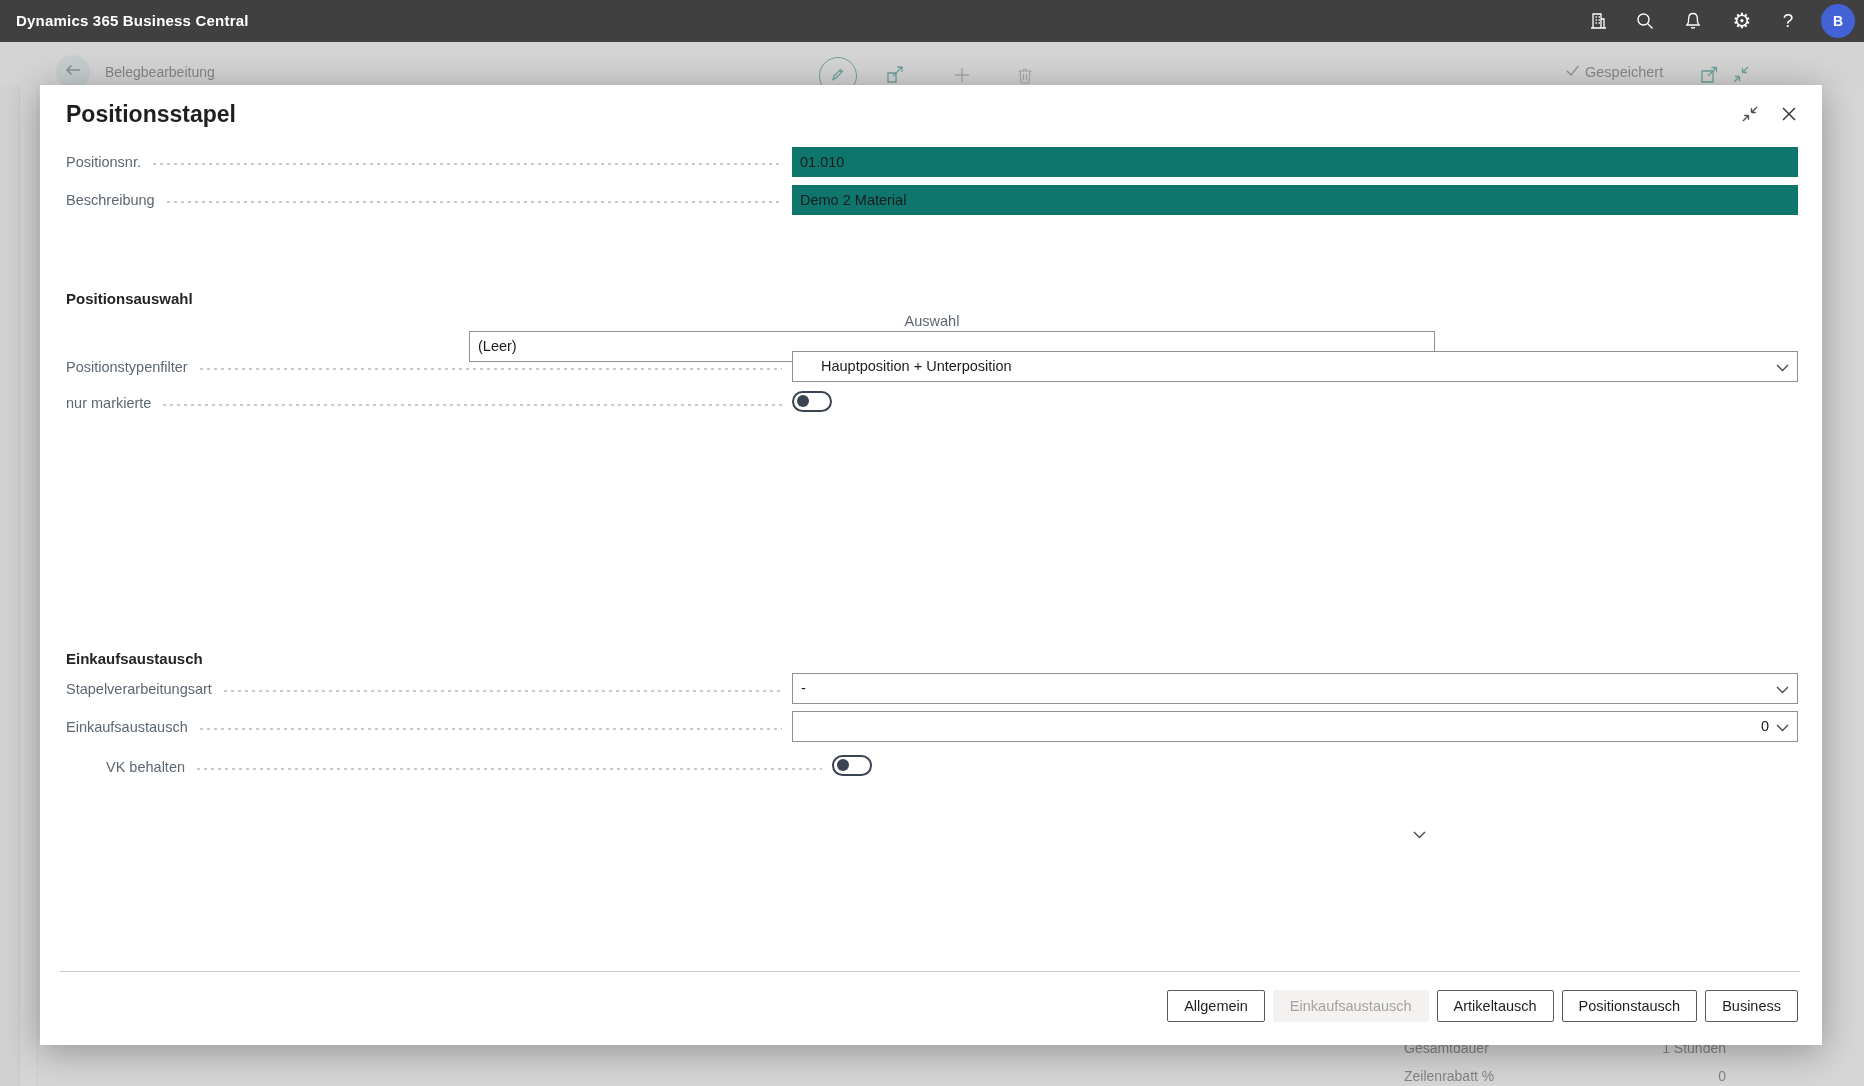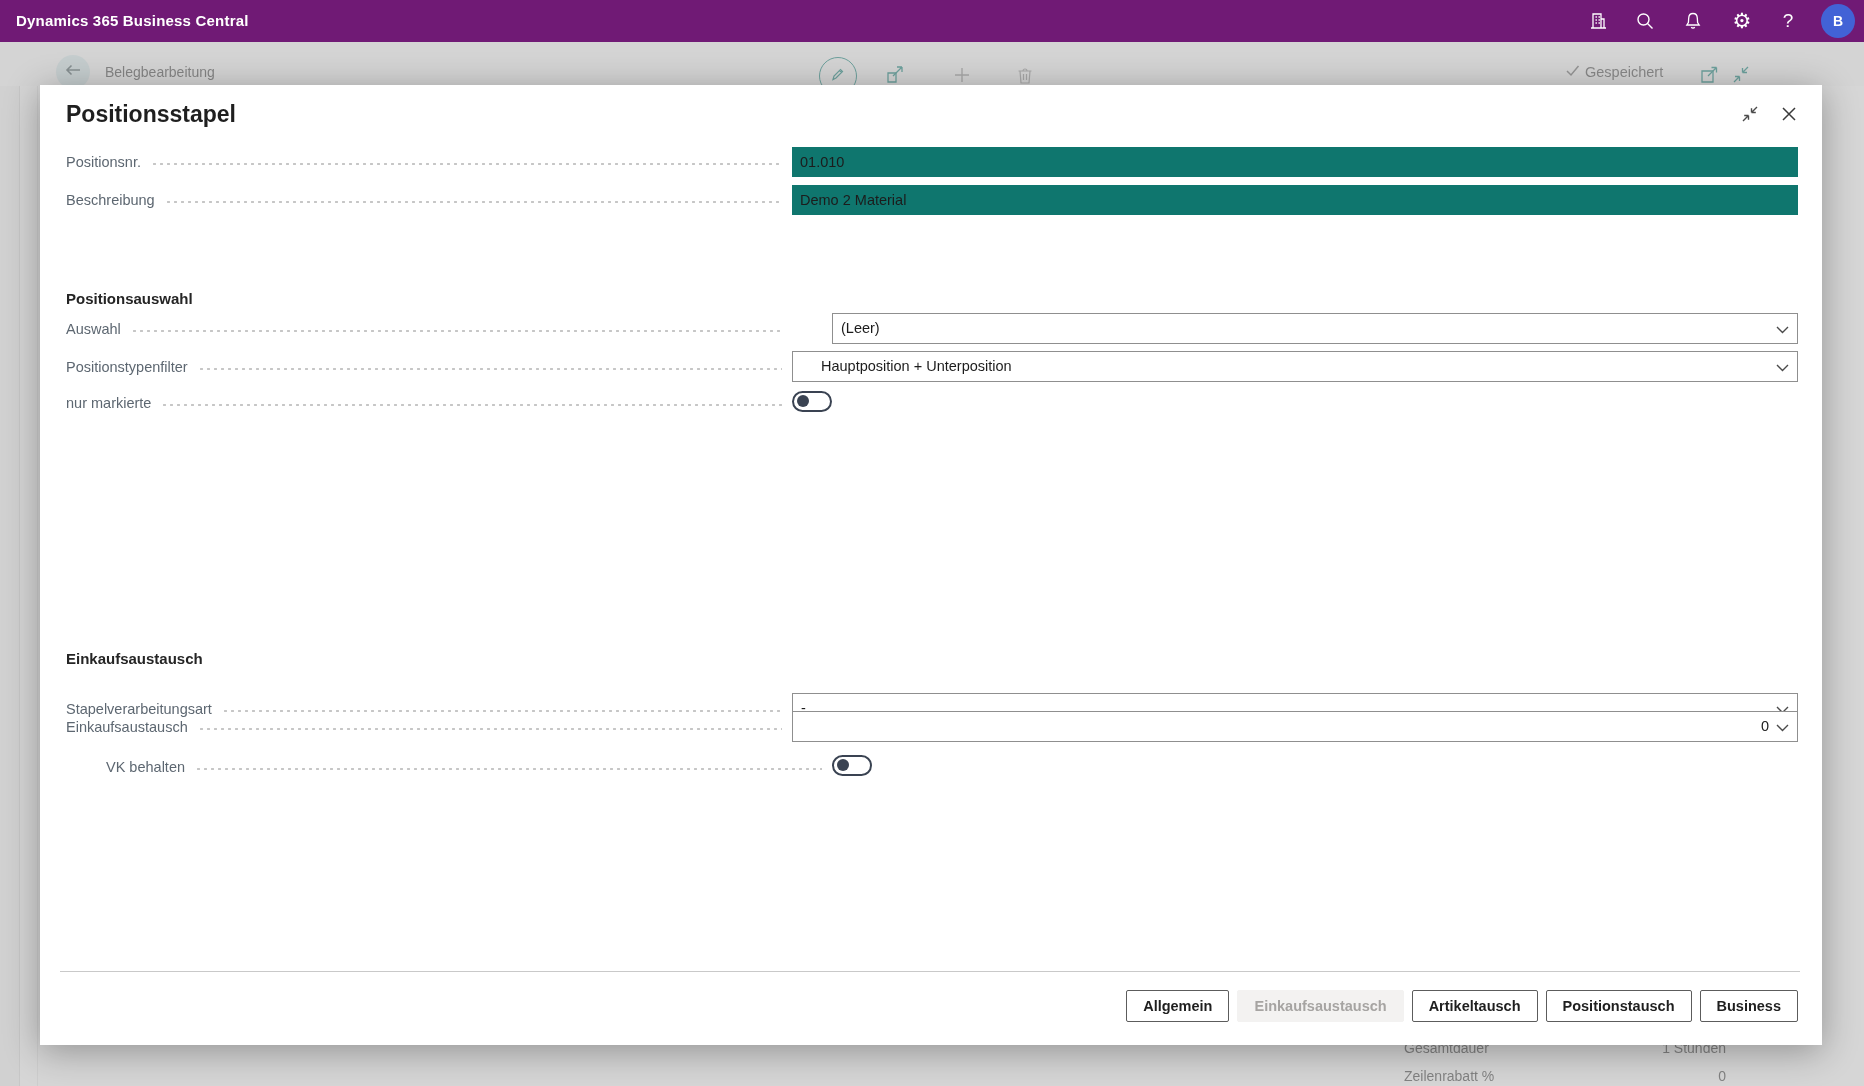--- a/index.html
+++ b/index.html
@@ -1,21 +1,21 @@
 <!DOCTYPE html>
 <html><head>
 <meta charset="utf-8">
 <style>
   * { margin:0; padding:0; box-sizing:border-box; }
   html,body { width:1864px; height:1086px; overflow:hidden; }
   body { font-family:"Liberation Sans", sans-serif; background:#d3d3d3; position:relative; }
   .screen { position:absolute; inset:0; width:1864px; height:1086px; }
 
   
-  .topbar { position:absolute; left:0; top:0; width:1864px; height:42px; background:#701a75; z-index:30; }
+  .topbar { position:absolute; left:0; top:0; width:1864px; height:42px; background:#404040; z-index:30; }
   .topbar-title { position:absolute; left:16px; top:0; height:42px; line-height:42px; color:#ffffff; font-size:15px; font-weight:700; letter-spacing:.2px; }
   .tb-ico { position:absolute; top:0; width:40px; height:42px; display:flex; align-items:center; justify-content:center; cursor:pointer; }
   .tb-ico svg { display:block; }
   .gear-glyph { font-family:"DejaVu Sans", sans-serif; color:#fff; font-size:21px; line-height:1; }
   .help-glyph { color:#fff; font-size:19px; font-weight:400; }
   .avatar { position:absolute; top:4px; width:34px; height:34px; border-radius:50%; background:#4262d6; color:#fff; font-size:14px; font-weight:700; display:flex; align-items:center; justify-content:center; cursor:pointer; }
 
   
   .bg-page { position:absolute; left:0; top:42px; right:0; bottom:0; background:#f3f3f3; z-index:1; }
   .bg-leftcol { position:absolute; left:0; top:0; bottom:0; width:20px; background:#e9e9e9; border-right:1px solid #d2d2d2; }
@@ -50,21 +50,21 @@
   .field-dd.num { text-align:right; }
   .dd-chev { position:absolute; right:9px; top:50%; transform:translateY(-50%); pointer-events:none; }
   .section-h { position:absolute; left:26px; font-size:15px; font-weight:700; color:#252525; }
 
   .toggle { position:relative; width:40px; height:21px; border:2px solid #3a4352; border-radius:11px; background:#fff; cursor:pointer; }
   .toggle .knob { position:absolute; left:3px; top:2.5px; width:12px; height:12px; border-radius:50%; background:#3a4352; }
 
   .divider { position:absolute; left:20px; top:886px; width:1740px; height:1px; background:#c9c9c9; }
   .footer { position:absolute; top:905px; right:24px; display:flex; gap:8px; }
   .btn { height:32px; padding:0 16px; background:#fff; border:1px solid #5c5c5c; border-radius:2px;
-         font-family:"Liberation Sans",sans-serif; font-size:14.5px; font-weight:700; color:#1f1f1f; cursor:pointer; white-space:nowrap; }
+         font-family:"Liberation Sans",sans-serif; font-size:14.5px; font-weight:400; color:#1f1f1f; cursor:pointer; white-space:nowrap; }
   .btn.disabled { background:#f3f2f1; border-color:#f3f2f1; color:#a6a4a2; cursor:default; }
 </style>
 </head>
 <body>
 
 <div class="screen">
 
   <div class="bg-page">
     <div class="bg-leftcol"></div>
     <div class="bg-leftline2"></div>
@@ -192,21 +192,21 @@
     <div class="frow" style="top:100px; height:30px;">
       <span class="flabel">Beschreibung</span>
       <span class="leader"></span>
       <span class="ctl">
           <span class="field-ro" style="display:block;">Demo 2 Material</span>
         </span>
     </div>
 
     <div class="section-h" style="top:205px;">Positionsauswahl</div>
 
-    <div class="frow" style="top:228px; height:31px;">
+    <div class="frow" style="top:228px; height:31px;flex-direction:column;">
       <span class="flabel">Auswahl</span>
       <span class="leader"></span>
       <span class="ctl">
         <span class="field-dd" style="display:block;margin-left:40px;">(Leer)</span>
         <span class="dd-chev"><svg width="13" height="8" viewBox="0 0 13 8">
               <path d="M1 1 L6.5 6.5 L12 1" fill="none" stroke="#4a4a4a" stroke-width="1.4"></path>
             </svg></span>
       </span>
     </div>
 
@@ -224,21 +224,21 @@
     <div class="frow" style="top:305px; height:26px;">
       <span class="flabel">nur markierte</span>
       <span class="leader"></span>
       <span class="ctl">
         <span class="toggle" style="display:inline-block;"><span class="knob"></span></span>
       </span>
     </div>
 
     <div class="section-h" style="top:565px;">Einkaufsaustausch</div>
 
-    <div class="frow" style="top:588px; height:31px;margin-top:20px;">
+    <div class="frow" style="top:588px; height:31px;">
       <span class="flabel">Stapelverarbeitungsart</span>
       <span class="leader"></span>
       <span class="ctl">
         <span class="field-dd" style="display:block;">-</span>
         <span class="dd-chev"><svg width="13" height="8" viewBox="0 0 13 8">
               <path d="M1 1 L6.5 6.5 L12 1" fill="none" stroke="#4a4a4a" stroke-width="1.4"></path>
             </svg></span>
       </span>
     </div>
 

